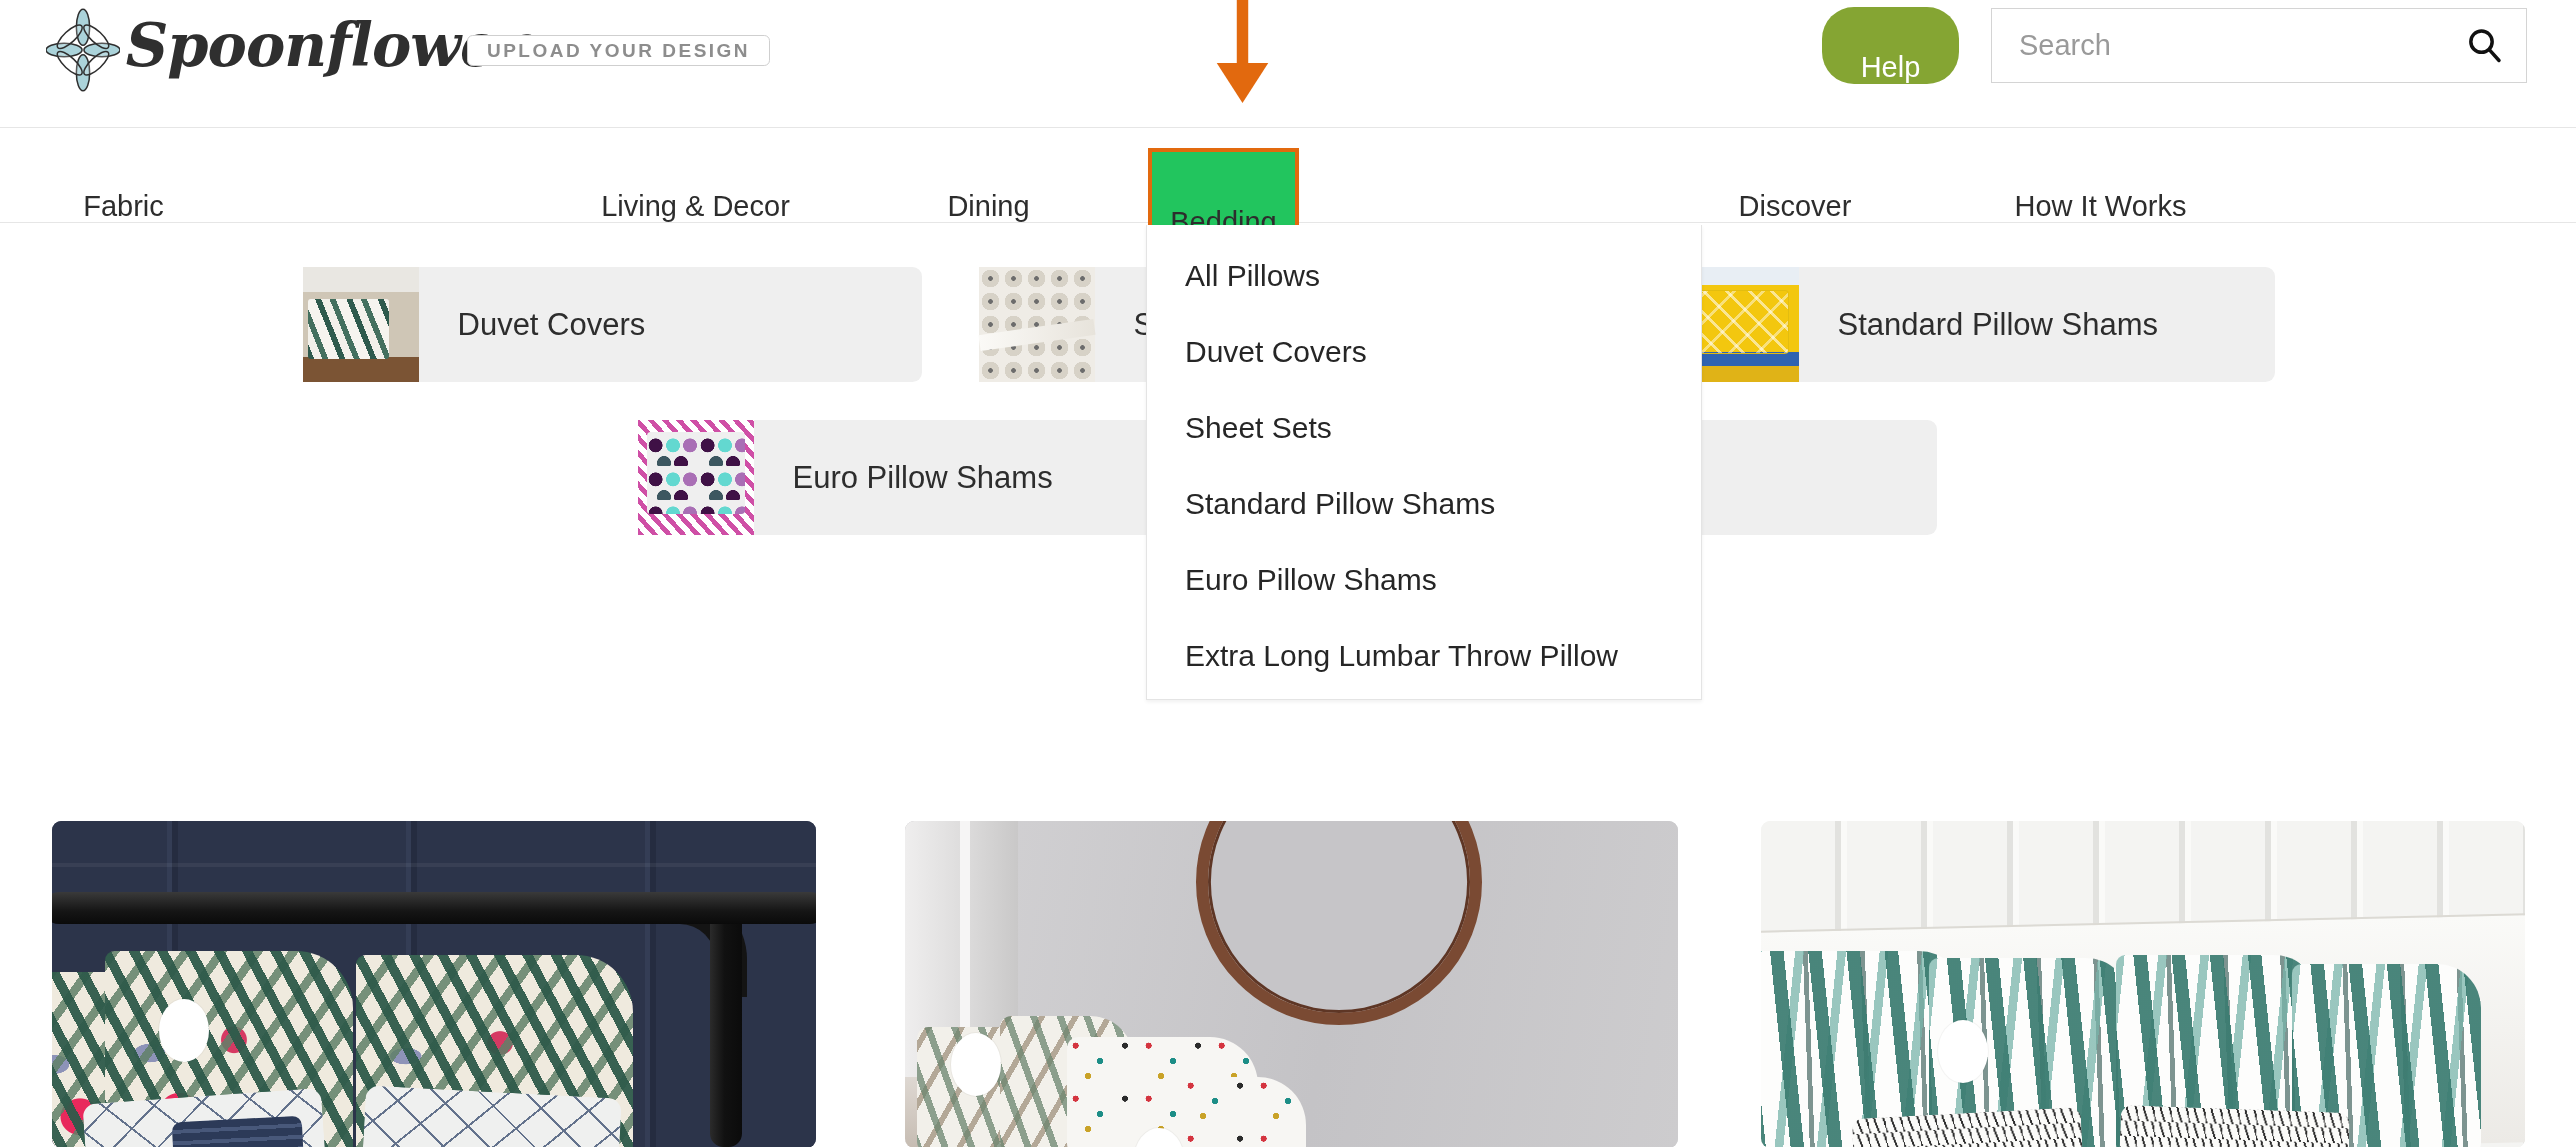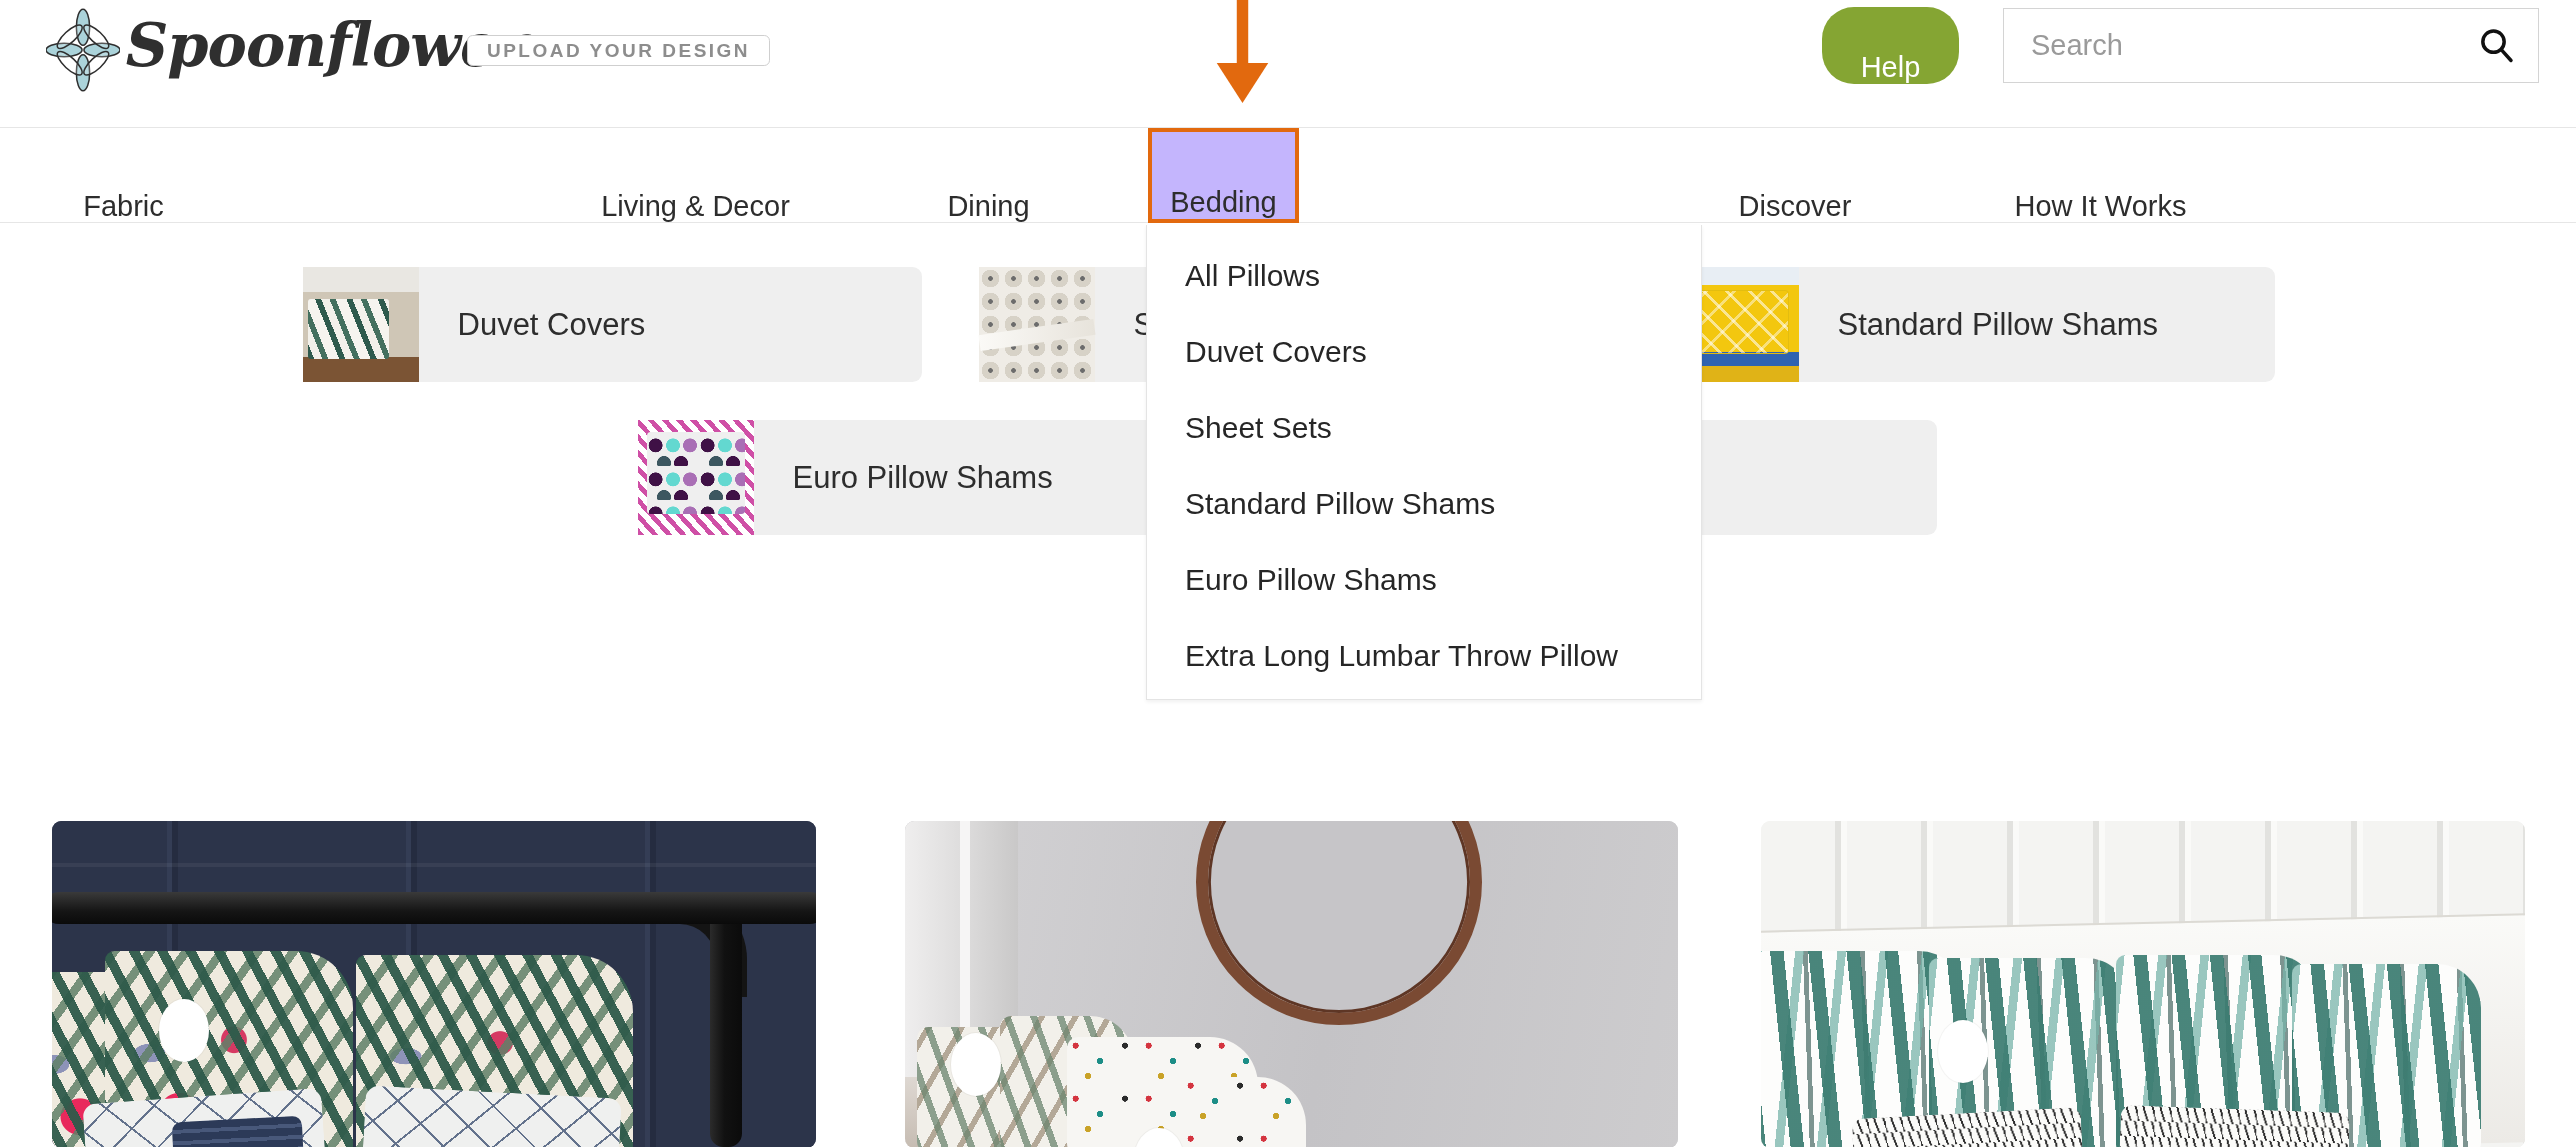--- a/index.html
+++ b/index.html
@@ -42,21 +42,21 @@
     position:absolute; left:1822px; top:6.7px;
     width:137px; height:77px;
     background:#85a533; border-radius:32px;
     display:flex; align-items:flex-end; justify-content:center;
     color:#fff; font-size:29px; cursor:pointer;
   }
   .search-box {
     position:absolute; left:1991px; top:7.6px;
     width:536px; height:75px;
     border:1px solid #d4d4d4; background:#fff;
-    display:flex; align-items:center; cursor:text;margin-left:12px;
+    display:flex; align-items:center; cursor:text;
   }
   .search-input {
     flex:1; border:none; outline:none; background:transparent;
     font-family:"Liberation Sans", sans-serif;
     font-size:29px; color:#333; padding-left:27px;
   }
   .search-input::placeholder { color:#9a9a9a; }
   .search-icon { width:57px; display:flex; align-items:center; justify-content:center; margin-right:13.4px; cursor:pointer;}
 
   
@@ -70,22 +70,23 @@
   .navbar {
     position:absolute; left:0; top:128px; width:2576px; height:95px;
     background:#fff; border-bottom:1.9px solid #e6e6e6;
   }
   .nav-item {
     position:absolute; top:0; height:95px;
     display:flex; align-items:flex-end; justify-content:center;
     font-size:29px; color:#2d2d2d; white-space:nowrap; cursor:pointer;
   }
   .nav-item.active-hl {
-    background:#c4b5fd;
+    background:#22c55e;
     border:4.8px solid #e2690e;
+    margin-top:20px;
   }
 
   
   .tiles { position:absolute; left:0; top:225px; width:2576px; height:496px; }
   .tile {
     position:absolute; height:115px;
     display:flex; align-items:stretch; cursor:pointer;
   }
   .tile-thumb { width:116px; height:115px; flex:0 0 116px; background-size:cover; background-position:center; }
   .tile-body {

